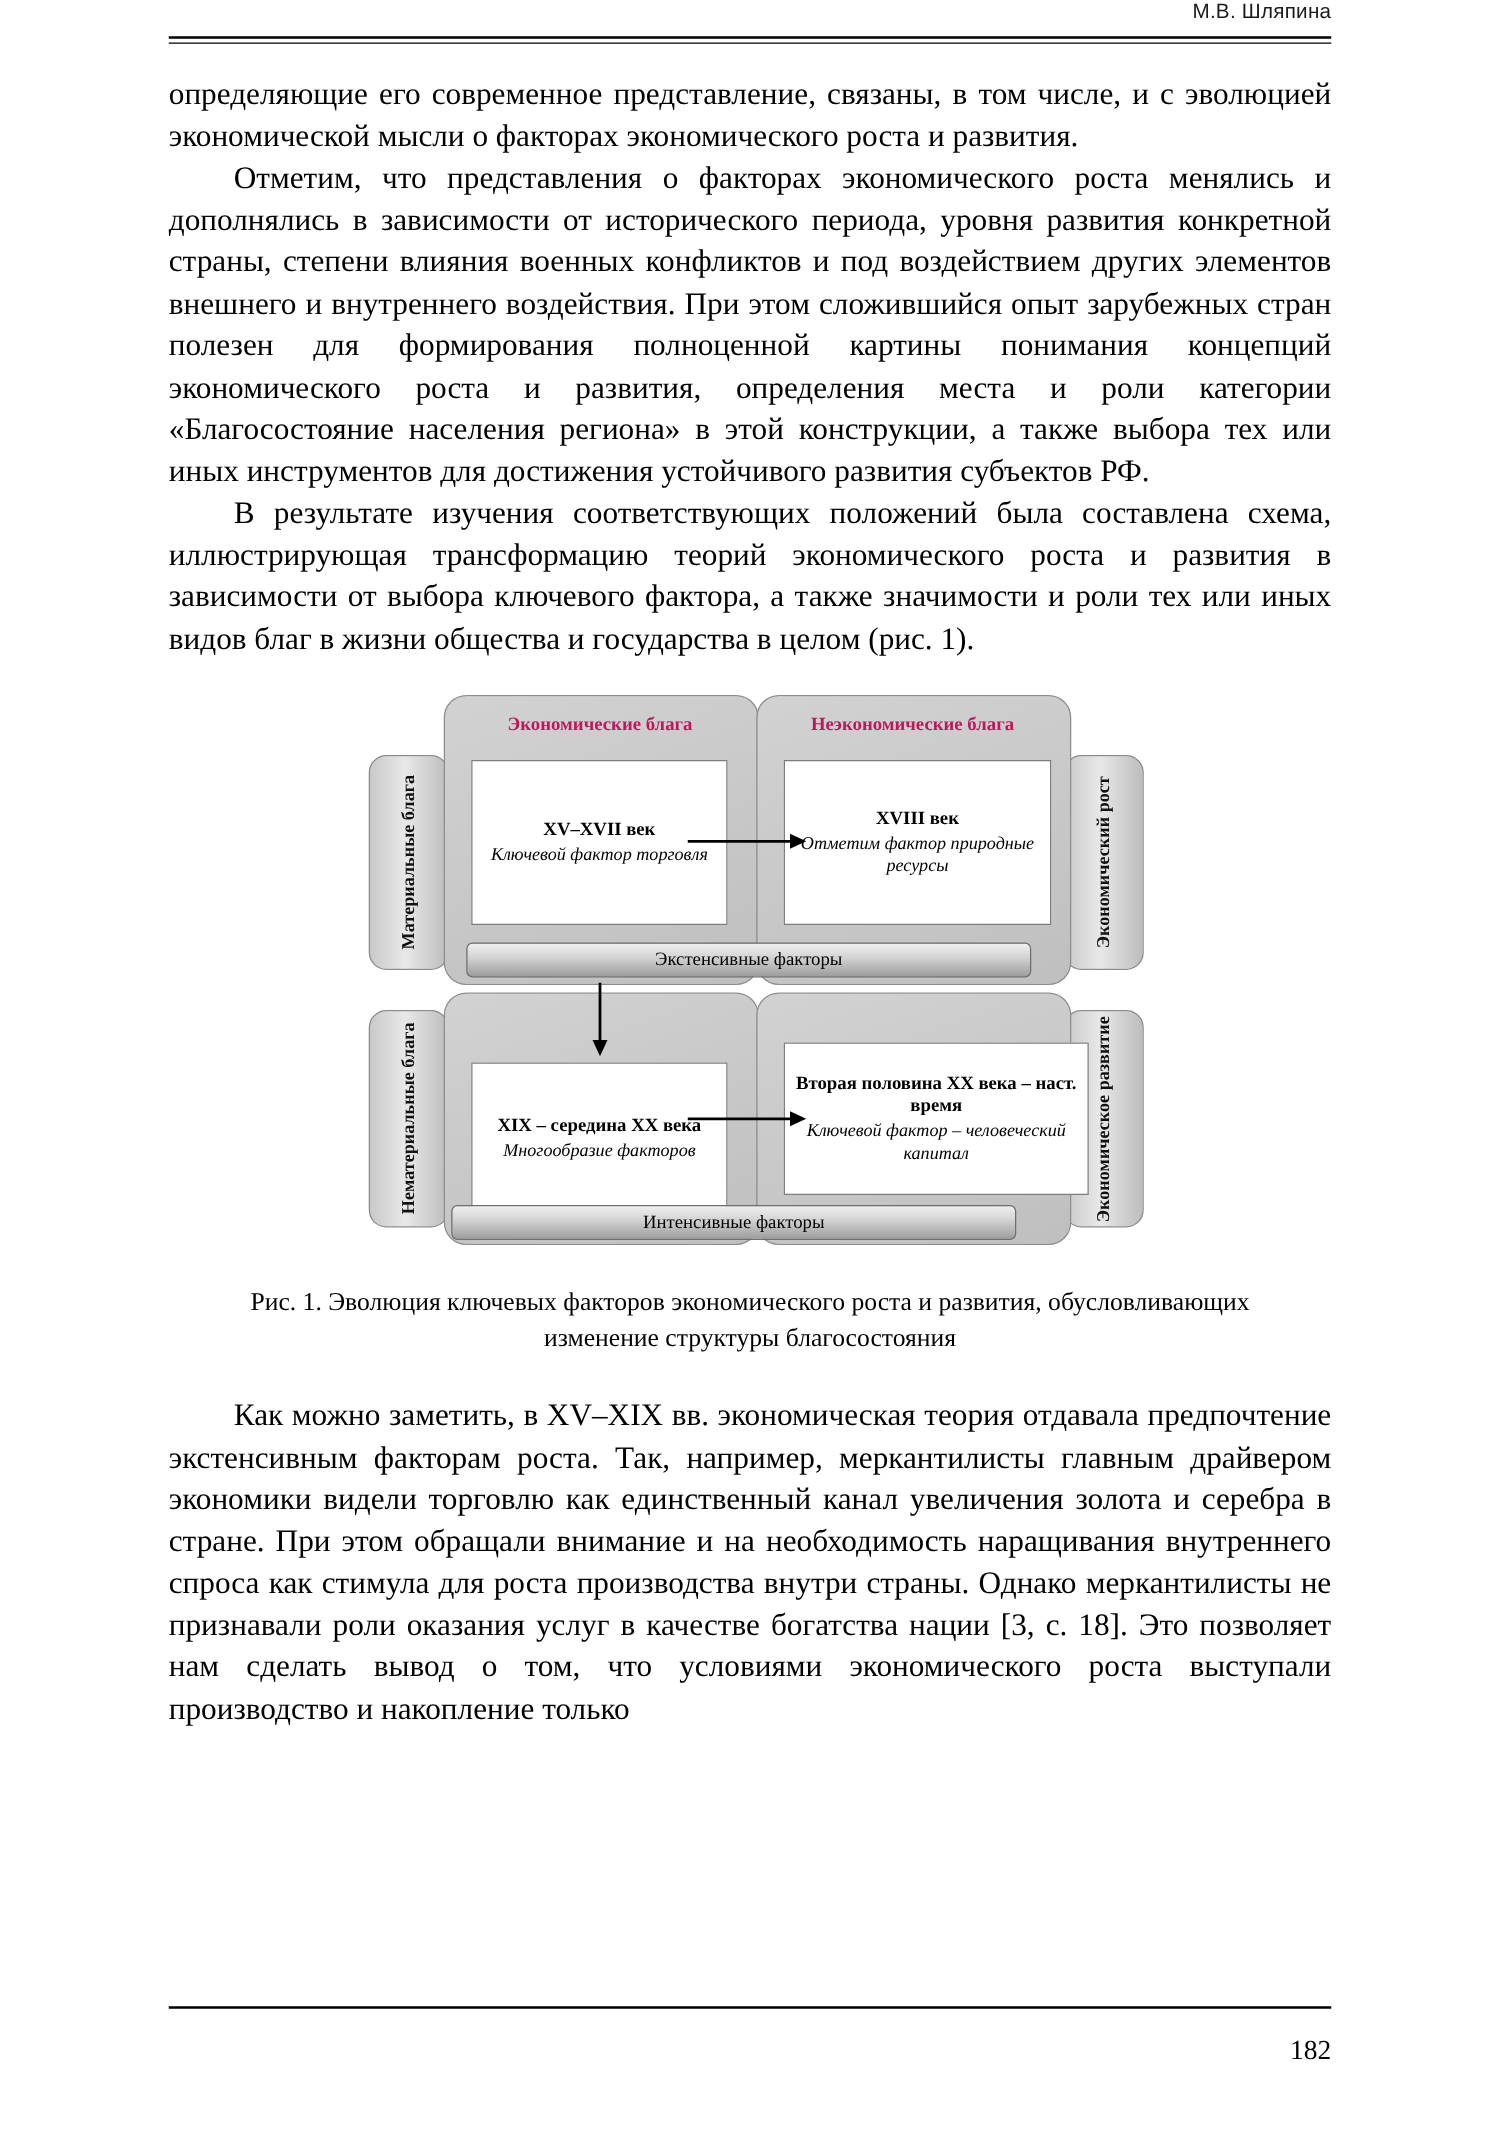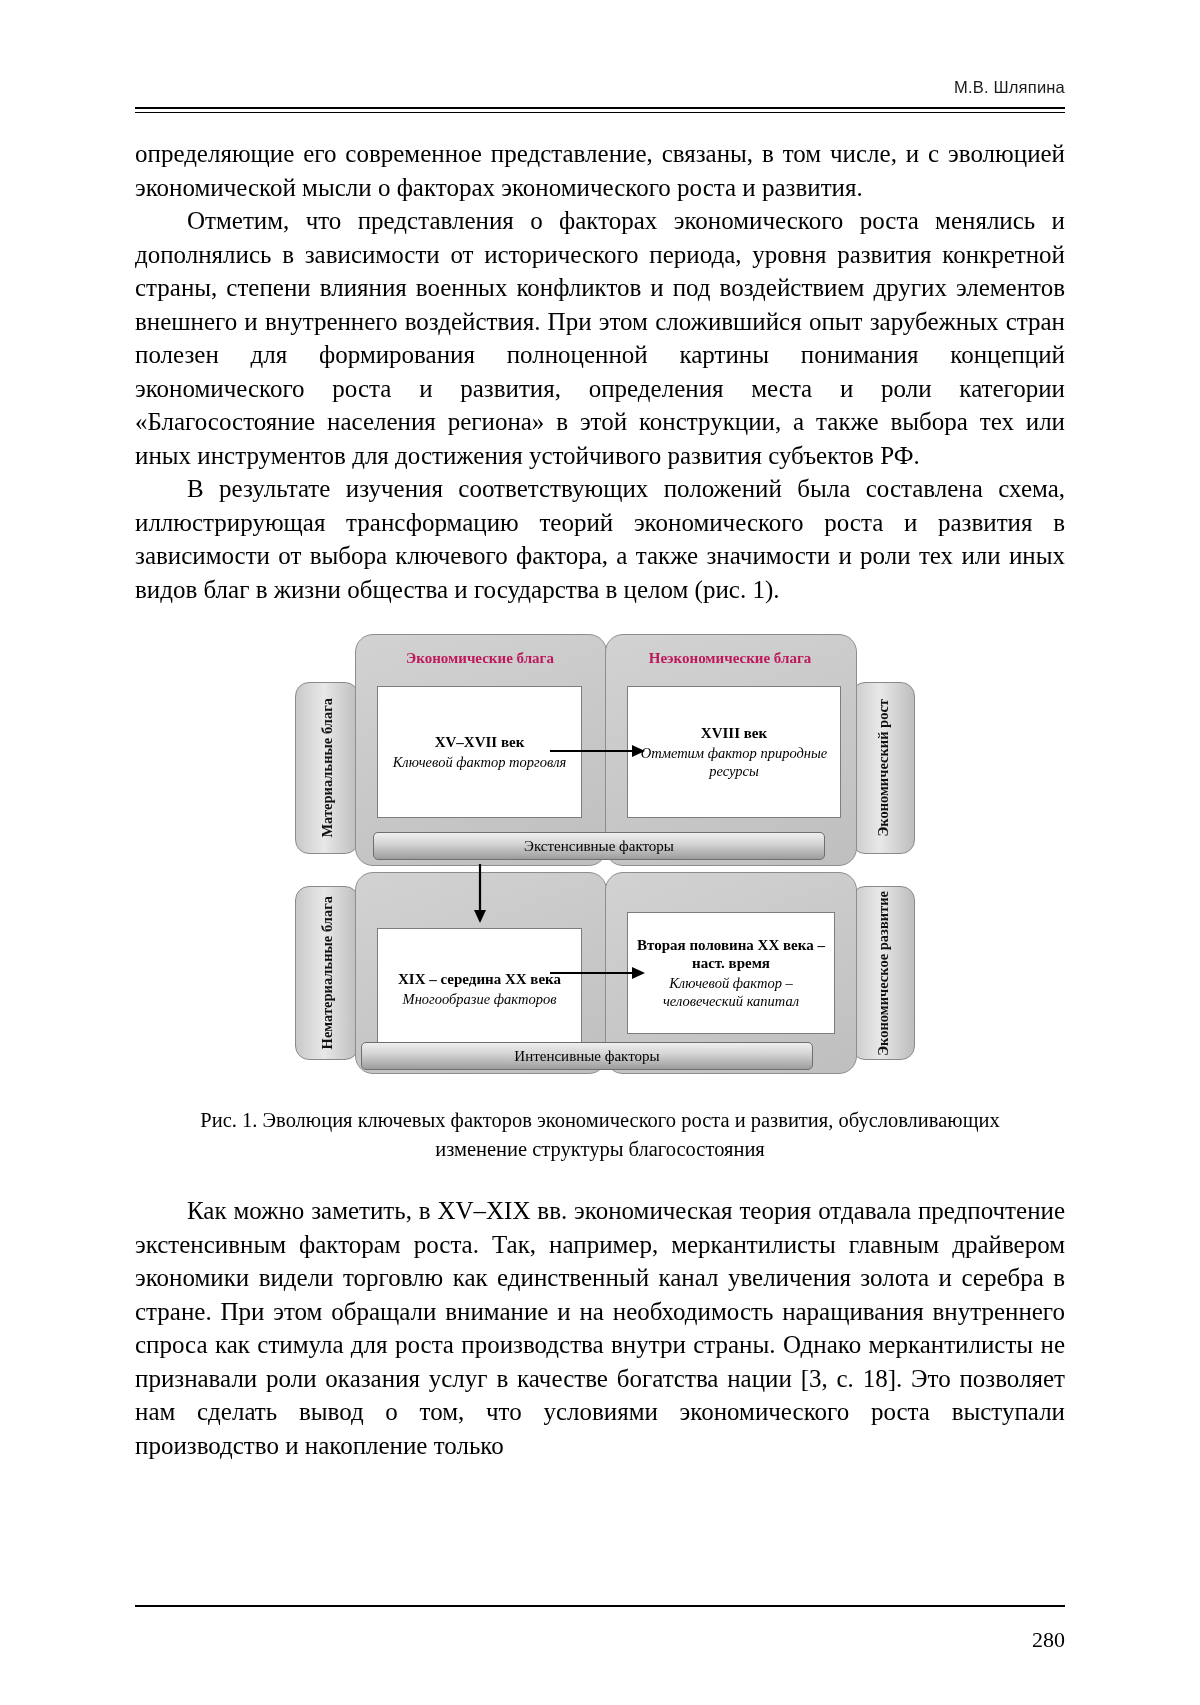--- a/index.html
+++ b/index.html
@@ -16,21 +16,20 @@
   }
   .page {
     position: relative;
     width: 1200px;
     height: 1705px;
     box-sizing: border-box;
     padding: 0 135px;
   }
   
   .runhead {
-    padding-top: 78px;
     text-align: right;
     font-family: "Liberation Sans", sans-serif;
     font-size: 16.5px;
     letter-spacing: .2px;
     color: #1a1a1a;
   }
   .rule-top {
     margin-top: 10px;
     border-top: 2.5px solid #000;
     border-bottom: 1px solid #000;
@@ -111,21 +110,21 @@
     flex-direction: column;
     align-items: center;
     justify-content: center;
     text-align: center;
     padding: 6px 8px;
     box-sizing: border-box;
   }
   .white-box.tl { left: 82px;  top: 62px;  width: 205px; height: 132px; }
   .white-box.tr { left: 332px; top: 62px;  width: 214px; height: 132px; }
   .white-box.bl { left: 82px;  top: 304px; width: 205px; height: 122px; }
-  .white-box.br { left: 332px; top: 288px; width: 208px; height: 122px; }
+  .white-box.br { left: 332px; top: 288px; width: 244px; height: 122px; }
 
   .bx-title {
     font-family: "Liberation Serif", serif;
     font-weight: bold;
     font-size: 15px;
     line-height: 18px;
   }
   .bx-sub {
     font-family: "Liberation Serif", serif;
     font-style: italic;
@@ -264,15 +263,15 @@
     </div>
 
     <div class="caption">Рис. 1. Эволюция ключевых факторов экономического роста и развития, обусловливающих изменение структуры благосостояния</div>
   </div>
 
   <div class="body-text" style="margin-top:30px;">
     <p class="ind">Как можно заметить, в XV–XIX вв. экономическая теория отдавала предпочтение экстенсивным факторам роста. Так, например, меркантилисты главным драйвером экономики видели торговлю как единственный канал увеличения золота и серебра в стране. При этом обращали внимание и на необходимость наращивания внутреннего спроса как стимула для роста производства внутри страны. Однако меркантилисты не признавали роли оказания услуг в качестве богатства нации [3, с. 18]. Это позволяет нам сделать вывод о том, что условиями экономического роста выступали производство и накопление только</p>
   </div>
 
   <div class="rule-bottom"></div>
-  <div class="folio">280</div>
+  <div class="folio">182</div>
 
 </div>
 
 </body></html>

